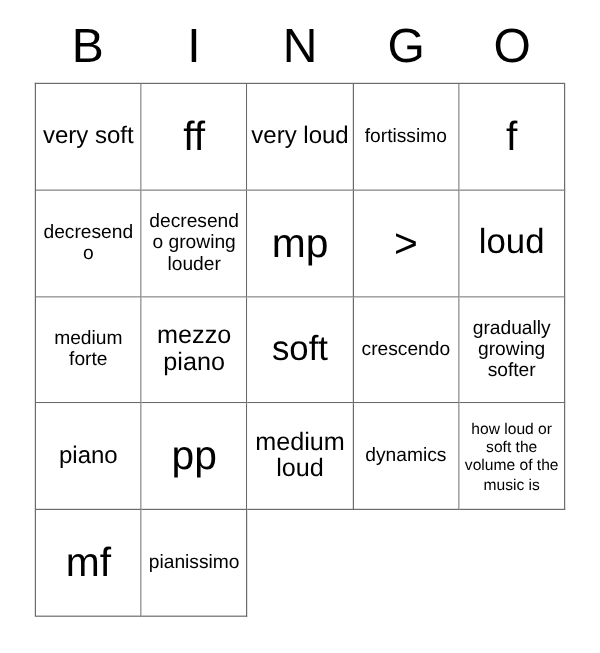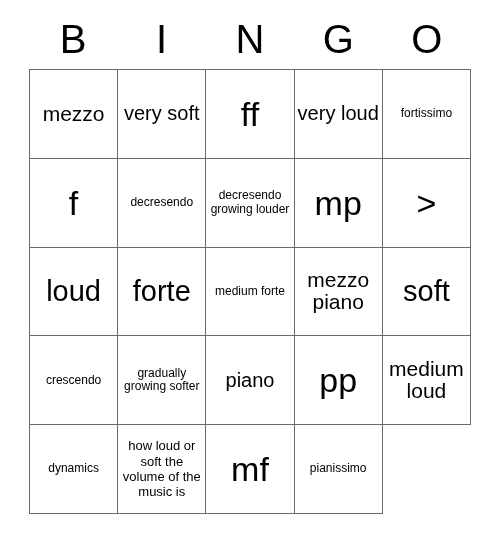--- a/index.html
+++ b/index.html
@@ -57,40 +57,37 @@
   .cell span {
     display: block;
     width: 100%;
     line-height: 1.06;
     word-wrap: break-word;
   }
   .sz-xl   span { font-size: 34px; }
   .sz-lg   span { font-size: 29px; }
   .sz-md   span { font-size: 20px; }
   .sz-sm   span { font-size: 21px; }
-  .sz-xs   span { font-size: 12px; line-height: 1.12; }
+  .sz-xs   span { font-size: 16px; line-height: 1.12; }
   .sz-xxs  span { font-size: 13px; line-height: 1.18; }
 </style>
 </head>
 <body>
 
 <div id="card">
 
   <div id="header-row">
     <div class="header-letter">B</div>
     <div class="header-letter">I</div>
     <div class="header-letter">N</div>
     <div class="header-letter">G</div>
     <div class="header-letter">O</div>
   </div>
 
   <div id="grid">
-      <div class="cell sz-sm">
-        <span>mezzo</span>
-      </div>
       <div class="cell sz-md">
         <span>very soft</span>
       </div>
       <div class="cell sz-xl">
         <span>ff</span>
       </div>
       <div class="cell sz-md">
         <span>very loud</span>
       </div>
       <div class="cell sz-xs">
@@ -106,23 +103,20 @@
         <span>decresendo growing louder</span>
       </div>
       <div class="cell sz-xl">
         <span>mp</span>
       </div>
       <div class="cell sz-xl">
         <span>&gt;</span>
       </div>
       <div class="cell sz-lg">
         <span>loud</span>
-      </div>
-      <div class="cell sz-lg">
-        <span>forte</span>
       </div>
       <div class="cell sz-xs">
         <span>medium forte</span>
       </div>
       <div class="cell sz-sm">
         <span>mezzo piano</span>
       </div>
       <div class="cell sz-lg">
         <span>soft</span>
       </div>

